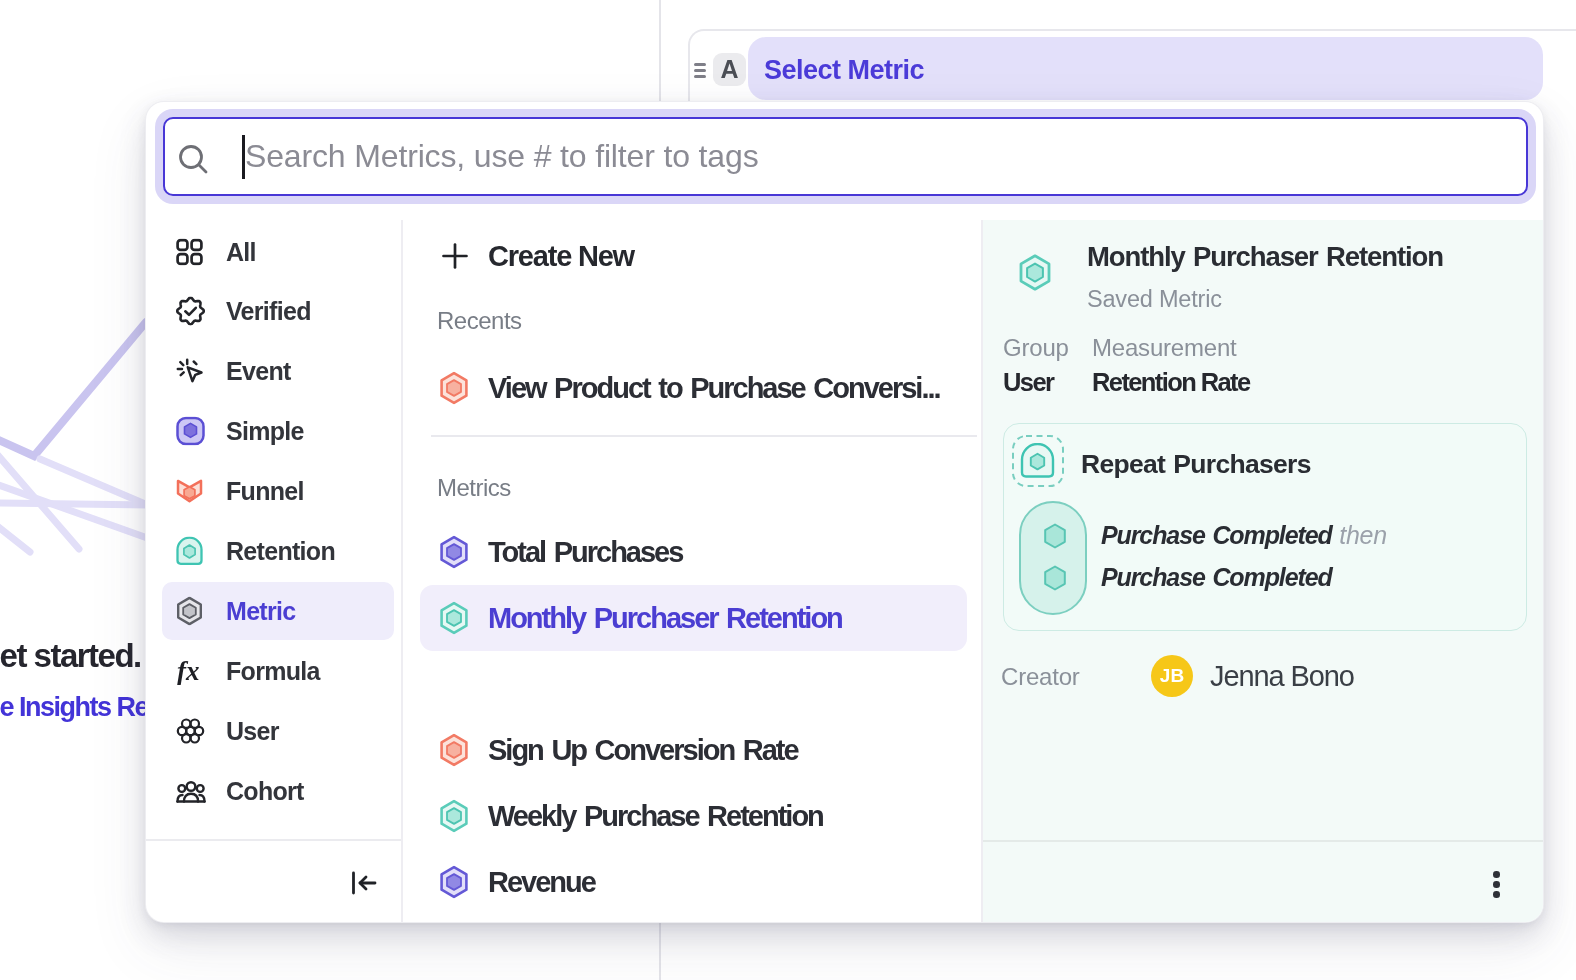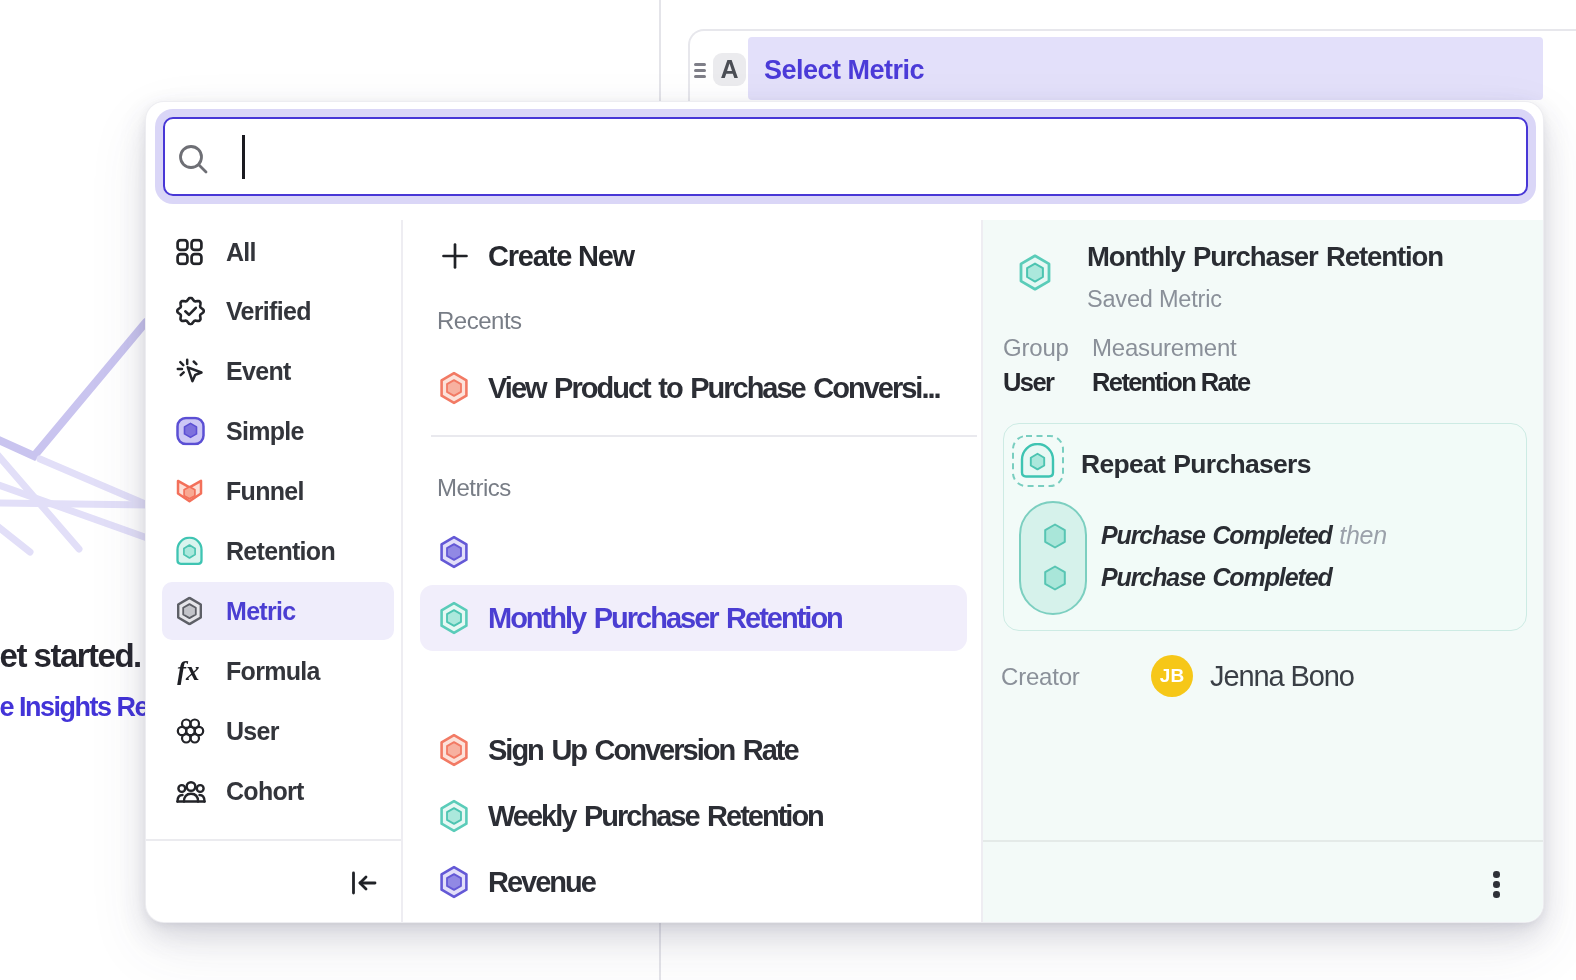--- a/index.html
+++ b/index.html
@@ -3,21 +3,21 @@
 <meta charset="utf-8">
 <style>
 html,body{margin:0;padding:0;}
 body{width:1576px;height:980px;background:#fff;font-family:"Liberation Sans",sans-serif;position:relative;overflow:hidden;}
 .abs{position:absolute;}
 
 #vline{left:659px;top:0;width:2px;height:980px;background:#e4e4e9;}
 #topcard{left:688px;top:29px;width:900px;height:73px;background:#fff;border:2px solid #e7e7ec;border-width:2px 0 0 2px;border-radius:16px 0 0 0;box-sizing:border-box;}
 .hamb{left:694px;width:12px;height:2.6px;background:#7f7f88;border-radius:2px;}
 #abadge{left:713px;top:53px;width:33px;height:33px;border-radius:9px;background:#ebebee;color:#4b4e55;font-weight:700;font-size:25px;text-align:center;line-height:33px;}
-#selpill{left:748px;top:37px;width:795px;height:63px;border-radius:4px;background:#e3e0fa;}
+#selpill{left:748px;top:37px;width:795px;height:63px;border-radius:18px;background:#e3e0fa;}
 #selpill span{position:absolute;left:16px;top:2px;line-height:63px;font-size:27px;font-weight:700;color:#4b3bd8;letter-spacing:-0.5px;}
 #bigtext1{left:-95px;top:637px;font-size:33px;font-weight:700;color:#26262e;letter-spacing:-1.5px;}
 #bigtext2{left:-23px;top:692px;font-size:27px;font-weight:700;color:#4334d8;letter-spacing:-1.5px;}
 
 #modal{left:146px;top:102px;width:1397px;height:820px;background:#fff;border-radius:18px;box-shadow:0 0 0 1px #ededf1,0 12px 28px rgba(70,70,100,.16),0 3px 10px rgba(70,70,100,.10),0 24px 60px rgba(70,70,100,.10);}
 #search{left:17px;top:15px;width:1365px;height:79px;box-sizing:border-box;border:2.5px solid #4837d6;border-radius:10px;background:#fff;box-shadow:0 0 0 8px #dad6f7;}
 #search .ph{position:absolute;left:80px;top:0;line-height:74px;font-size:32px;color:#8b8b94;letter-spacing:-0.15px;}
 #caret{left:96px;top:33px;width:2.5px;height:44px;background:#1a1a20;}
 
 #sidebar{left:0;top:118px;width:257px;height:702px;border-right:2px solid #eeedf2;box-sizing:border-box;}
@@ -80,20 +80,21 @@
 <div id="selpill" class="abs">
     <span>Select Metric</span>
   </div>
 
 <div id="modal" class="abs">
   <div id="search" class="abs">
     <svg style="position:absolute;left:11.5px;top:24px" width="34" height="34" viewBox="0 0 34 34" fill="none">
       <circle cx="14" cy="14" r="10.5" stroke="#6e6f75" stroke-width="2.8"></circle>
       <path d="M22 22 L29 29" stroke="#6e6f75" stroke-width="2.8" stroke-linecap="round"></path>
     </svg>
+    <span class="ph">Search Metrics, use # to filter to tags</span>
   </div>
   <div id="caret" class="abs"></div>
 
   <div id="sidebar" class="abs"></div>
   <div id="mid" class="abs"></div>
   <div id="right" class="abs"></div>
 
   <div class="srow abs" style="top:121px">
     <svg width="27" height="27" viewBox="0 0 27 27" fill="none" stroke="#232429" stroke-width="2.7">
       <rect x="1.6" y="1.6" width="9.8" height="9.8" rx="3"></rect>
@@ -201,20 +202,21 @@
     </svg>
       <span class="txt">View Product to Purchase Conversi...</span>
     </div>
   <div id="mdivider" class="abs"></div>
   <div class="mlabel abs" style="top:372px">Metrics</div>
   <div class="mrow abs" style="top:417px">
     <svg width="30" height="33" viewBox="0 0 30 33" fill="none">
       <path d="M15 1.6 L27.4 8.8 V24.2 L15 31.4 L2.6 24.2 V8.8 Z" fill="#e2dff9" stroke="#6459d6" stroke-width="2.6" stroke-linejoin="round"></path>
       <path d="M15 8.6 L22 12.6 V20.4 L15 24.4 L8 20.4 V12.6 Z" fill="#9189e4" stroke="#6459d6" stroke-width="1.8" stroke-linejoin="round"></path>
     </svg>
+      <span class="txt">Total Purchases</span>
     </div>
   <div class="mrow sel abs" style="top:483px">
     <svg width="30" height="33" viewBox="0 0 30 33" fill="none">
       <path d="M15 1.6 L27.4 8.8 V24.2 L15 31.4 L2.6 24.2 V8.8 Z" fill="#e6f8f4" stroke="#5accb9" stroke-width="2.6" stroke-linejoin="round"></path>
       <path d="M15 8.6 L22 12.6 V20.4 L15 24.4 L8 20.4 V12.6 Z" fill="#abe8dc" stroke="#4cc4b1" stroke-width="1.8" stroke-linejoin="round"></path>
     </svg>
       <span class="txt">Monthly Purchaser Retention</span>
     </div>
   <div class="mrow abs" style="top:615px">
     <svg width="30" height="33" viewBox="0 0 30 33" fill="none">

